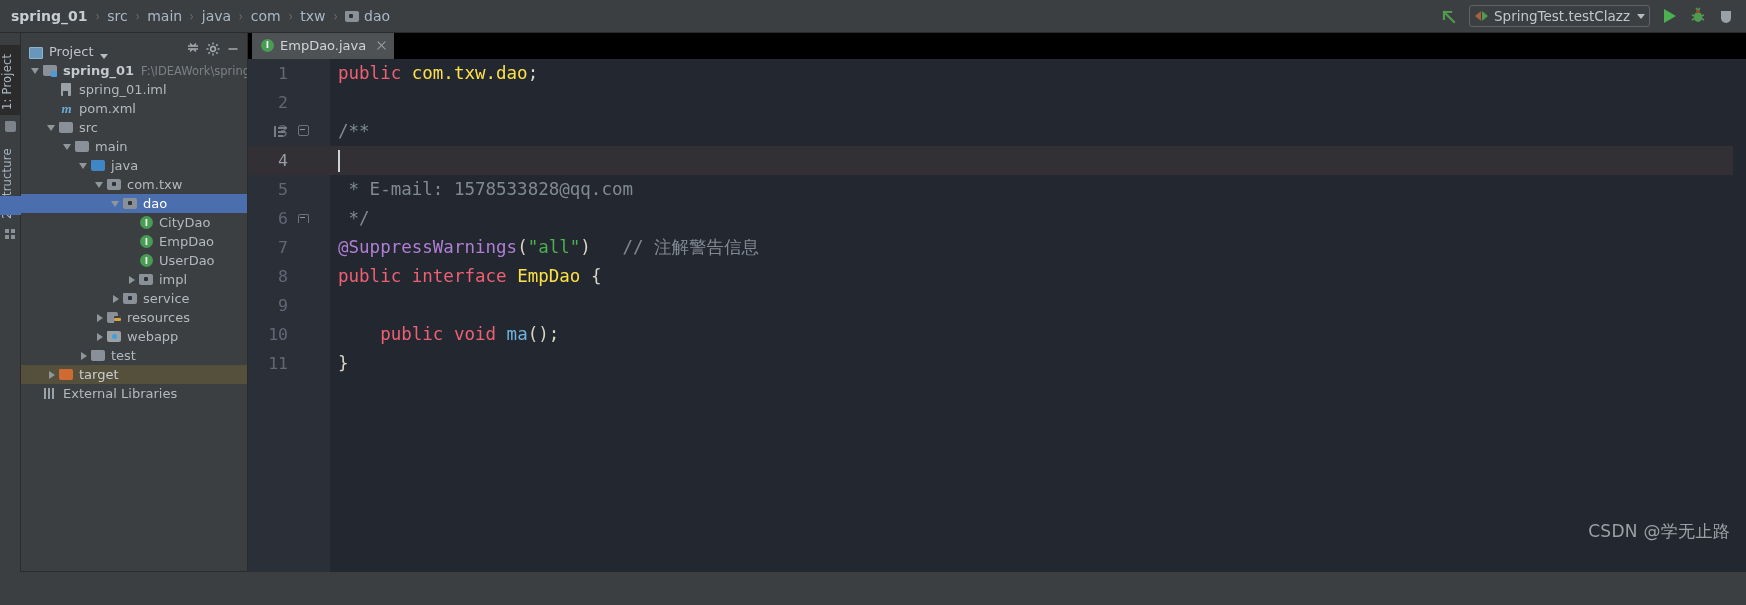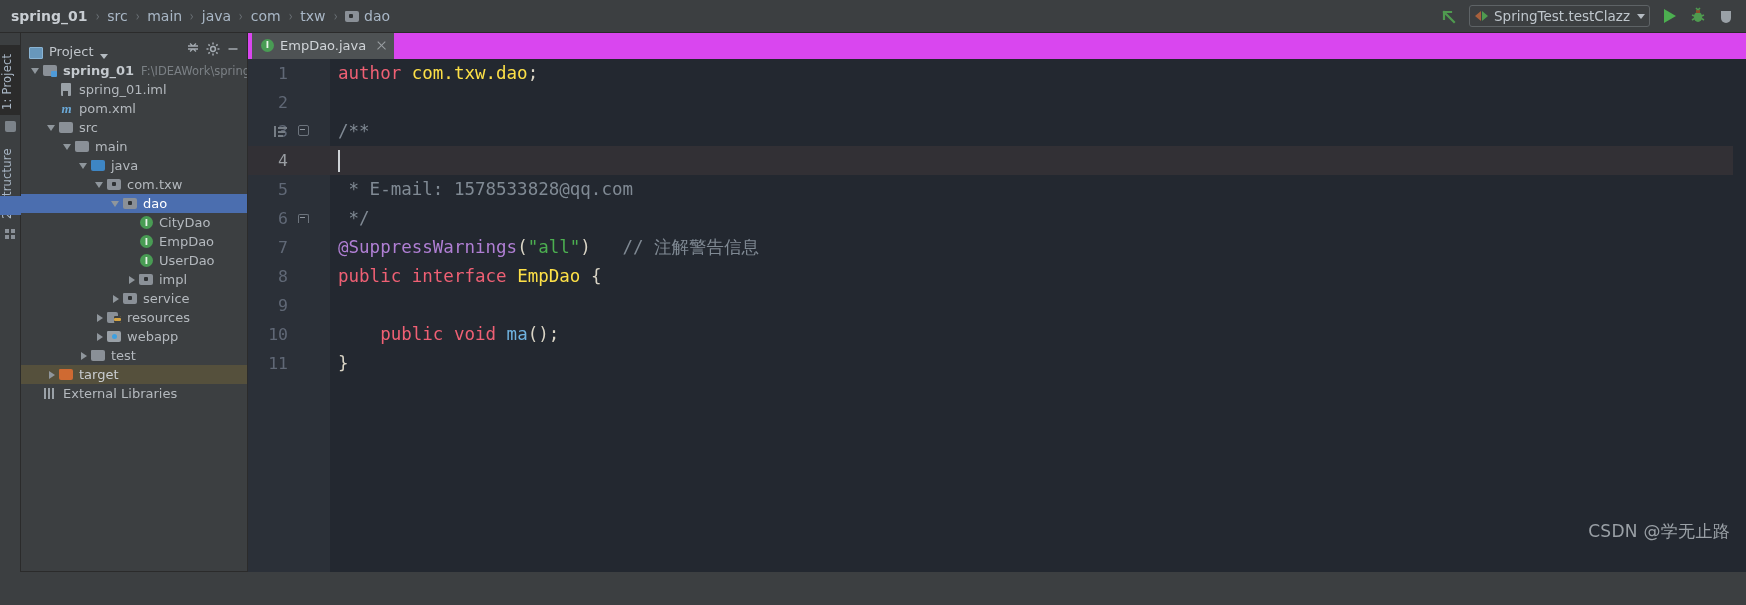--- a/index.html
+++ b/index.html
@@ -252,21 +252,21 @@
   .tpath { font-size: 11.5px; color: #7b8085; margin-left: 7px; }
   .tlabel.target-txt { color: #c9cdd1; }
 
   
   .editor {
     position: absolute; left: 248px; top: 33px; right: 0; bottom: 33px;
     background: #232830;
   }
   .tabbar {
     position: absolute; left: 0; top: 0; right: 0; height: 26px;
-    background: #d946ef;
+    background: #000000;
   }
   .tab {
     position: absolute; left: 4px; top: 0; height: 26px;
     display: flex; align-items: center; padding: 0 7px 0 9px;
     background: #4e5254;
     border-bottom: 2px solid #4e5254;
   }
   .tab-ico {
     width: 13px; height: 13px; position: relative; margin-right: 6px; flex:0 0 auto;
   }
@@ -601,21 +601,21 @@
   <div class="tabbar">
     <div class="tab">
       <span class="tab-ico"></span>
       <span class="tab-label">EmpDao.java</span>
       <span class="tab-close"></span>
     </div>
   </div>
   <div class="code-area">
     <div class="gutter"></div>
     <div class="codelines" id="codelines">
-        <div class="cline"><span class="gnum">1</span><span class="ctext"><span class="kw">author</span><span class="wht"> </span><span class="cls">com.txw.dao</span><span class="pun">;</span></span></div>
+        <div class="cline"><span class="gnum">1</span><span class="ctext"><span class="kw">public</span><span class="wht"> </span><span class="cls">com.txw.dao</span><span class="pun">;</span></span></div>
         <div class="cline"><span class="gnum">2</span><span class="ctext"></span></div>
         <div class="cline"><span class="gnum">3</span><span class="docmark"><b></b><i style="top:1px;width:9px"></i><i style="top:5px;width:7px"></i><i style="top:9px;width:5px"></i></span><span class="fold open-marker"></span><span class="ctext"><span class="cm">/**</span></span></div>
         <div class="cline caret"><span class="gnum">4</span><span class="caret-bar" style="left: 90px;"></span></div>
         <div class="cline"><span class="gnum">5</span><span class="ctext"><span class="cm"> * E-mail: 1578533828@qq.com</span></span></div>
         <div class="cline"><span class="gnum">6</span><span class="fold end-marker"></span><span class="ctext"><span class="cm"> */</span></span></div>
         <div class="cline"><span class="gnum">7</span><span class="ctext"><span class="ann">@SuppressWarnings</span><span class="pun">(</span><span class="str">"all"</span><span class="pun">)</span><span class="wht">   </span><span class="cm">// 注解警告信息</span></span></div>
         <div class="cline"><span class="gnum">8</span><span class="ctext"><span class="kw">public interface</span><span class="wht"> </span><span class="cls">EmpDao</span><span class="pun"> {</span></span></div>
         <div class="cline"><span class="gnum">9</span><span class="ctext"></span></div>
         <div class="cline"><span class="gnum">10</span><span class="ctext"><span class="wht">    </span><span class="kw">public void</span><span class="wht"> </span><span class="pn">ma</span><span class="pun">();</span></span></div>
         <div class="cline"><span class="gnum">11</span><span class="ctext"><span class="pun">}</span></span></div>

